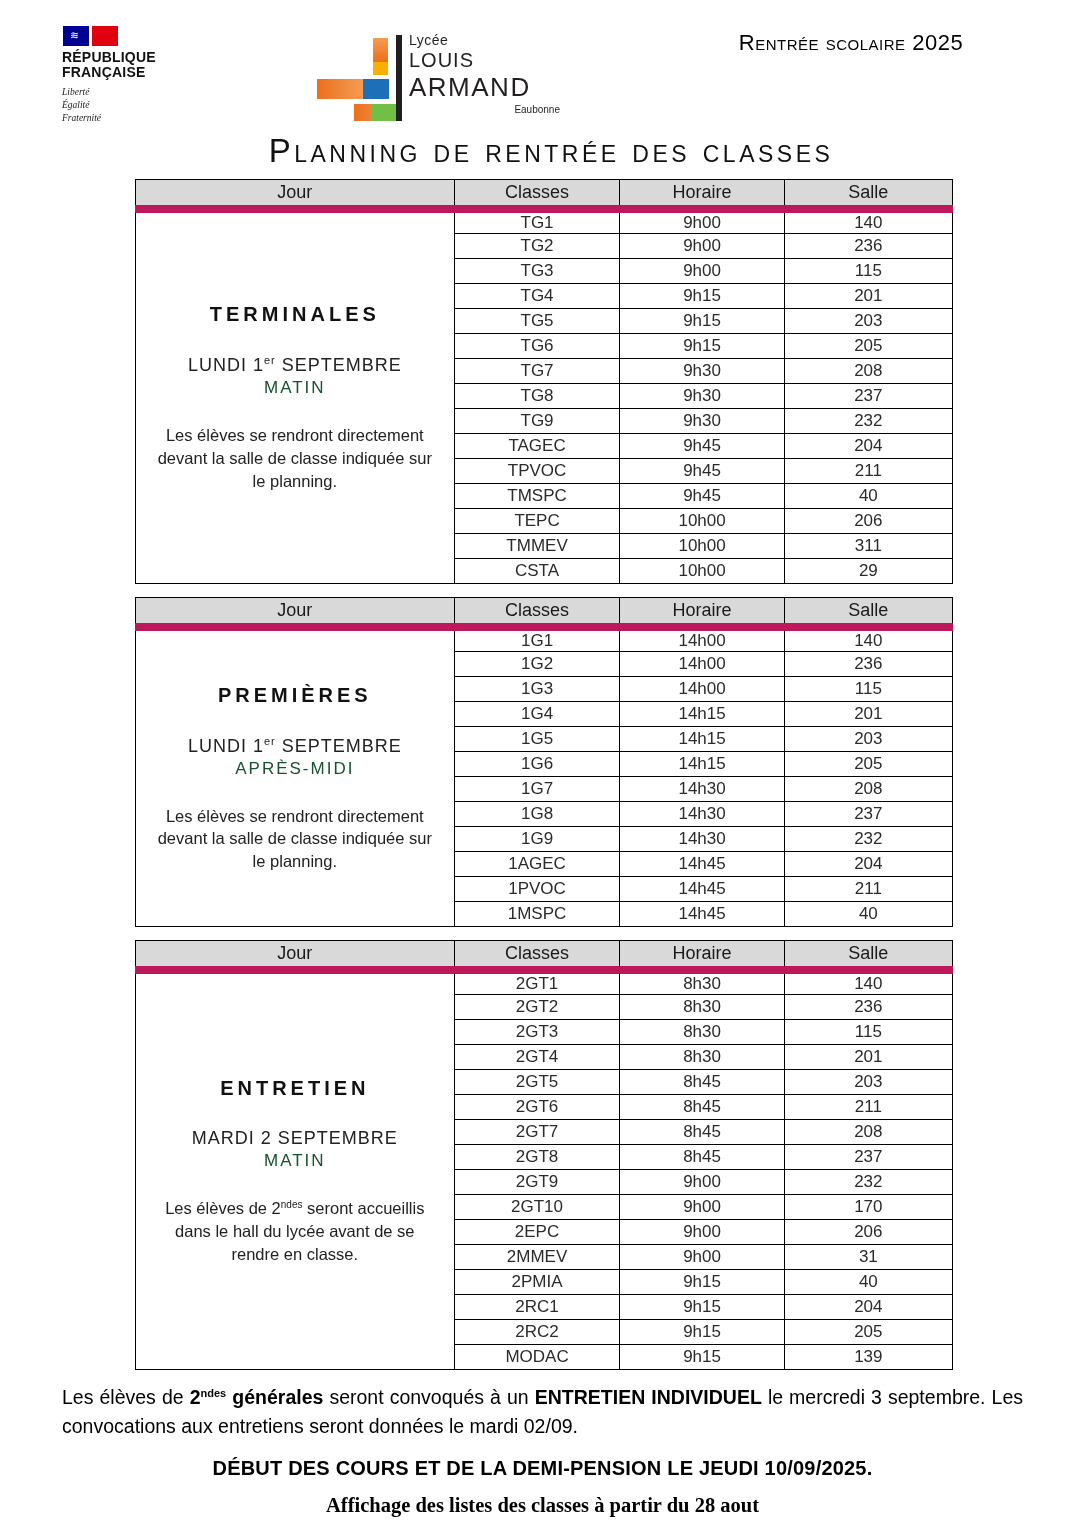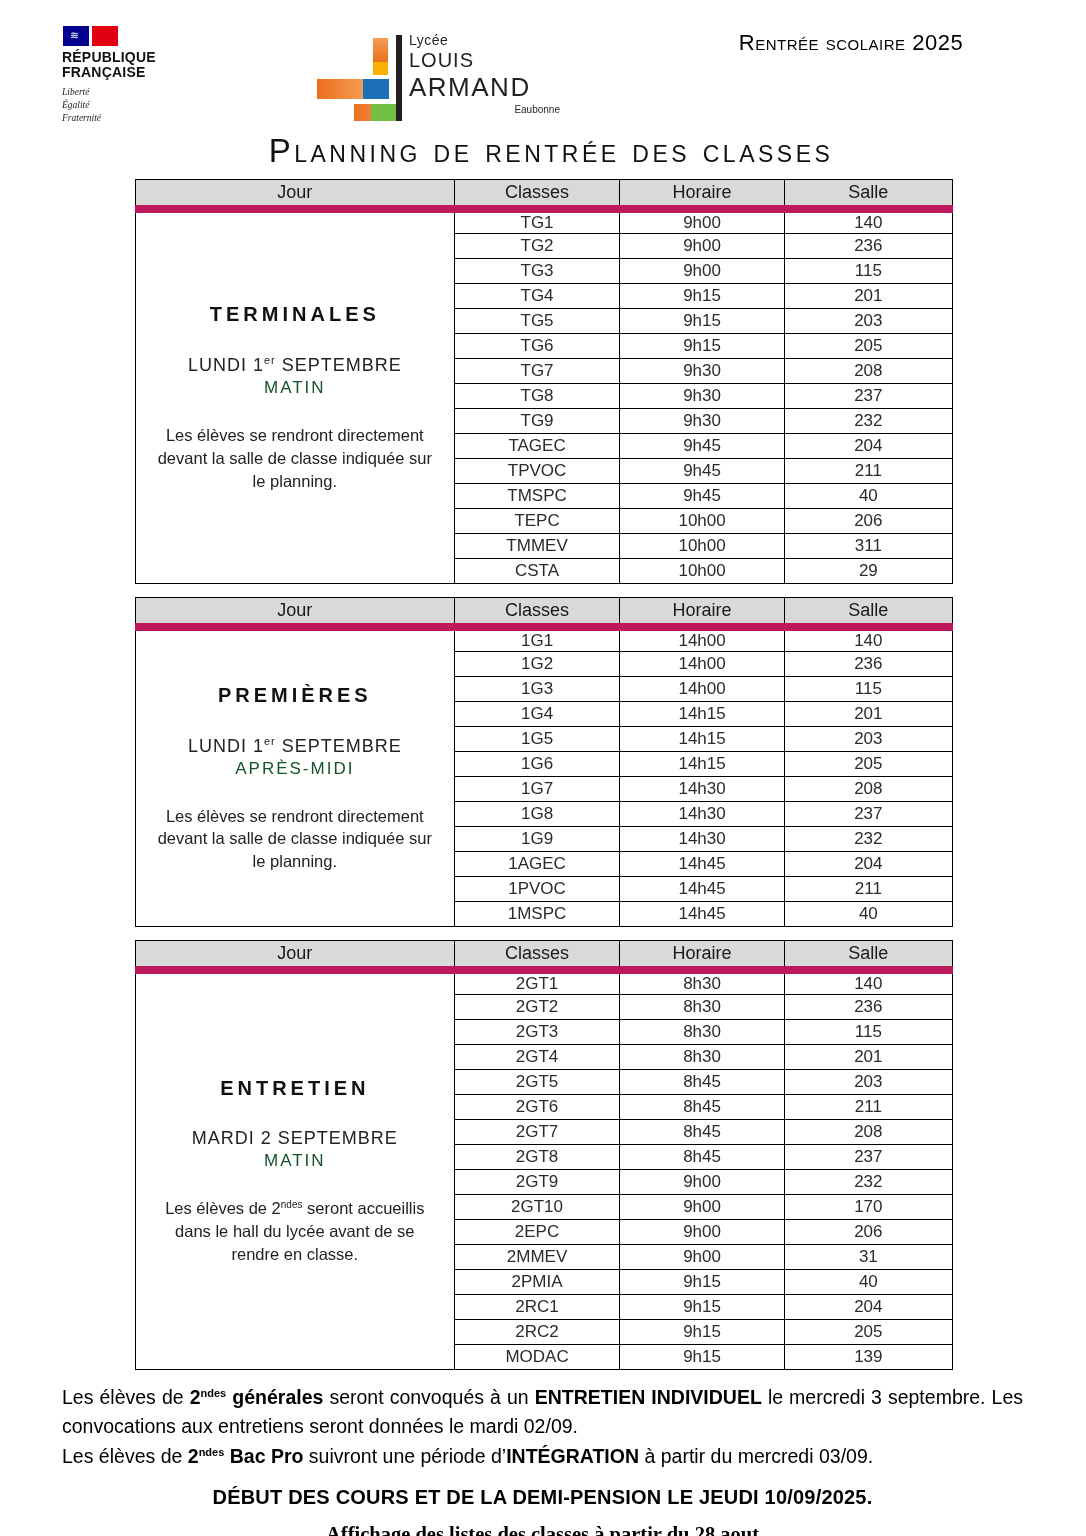--- a/index.html
+++ b/index.html
@@ -398,18 +398,17 @@
             <td class="cell">MODAC</td>
             <td class="cell">9h15</td>
             <td class="cell">139</td>
           </tr>
         </tbody>
       </table>
     </div>
 
   <div class="footer">
     <p class="body just"><span>Les élèves de </span><span class="b">2</span><sup class="b">ndes</sup><span class="b"> générales</span><span> seront convoqués à un </span><span class="b">ENTRETIEN INDIVIDUEL</span><span> le mercredi 3 septembre. Les convocations aux entretiens seront données le mardi 02/09.</span></p>
-    <p class="body"><span>Les élèves de </span><span class="b">2</span><sup class="b">ndes</sup><span class="b"> Bac Pro</span><span> suivront une période d’</span><span class="b">INTÉGRATION</span><span> à partir du mercredi 03/09.</span></p>
     <div class="line-bold">DÉBUT DES COURS ET DE LA DEMI-PENSION LE JEUDI 10/09/2025.</div>
     <div class="line-serif">Affichage des listes des classes à partir du 28 aout</div>
   </div>
 
 </div>
 
 </body></html>

